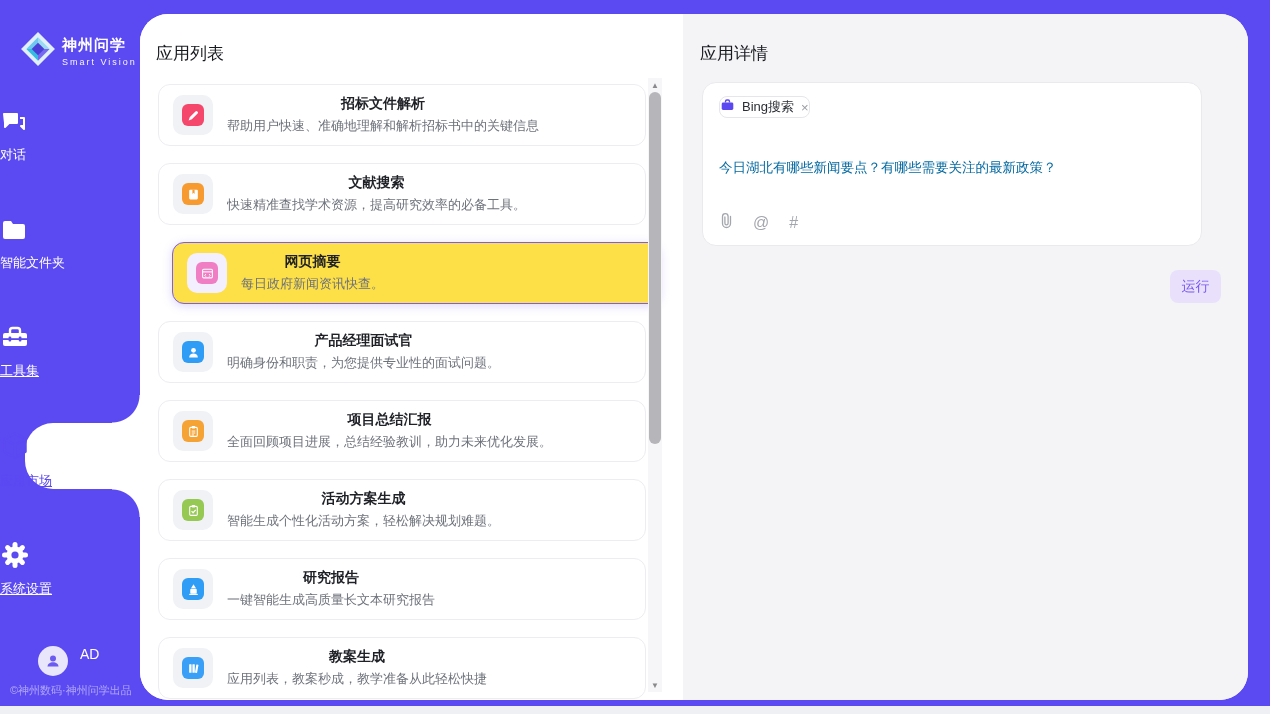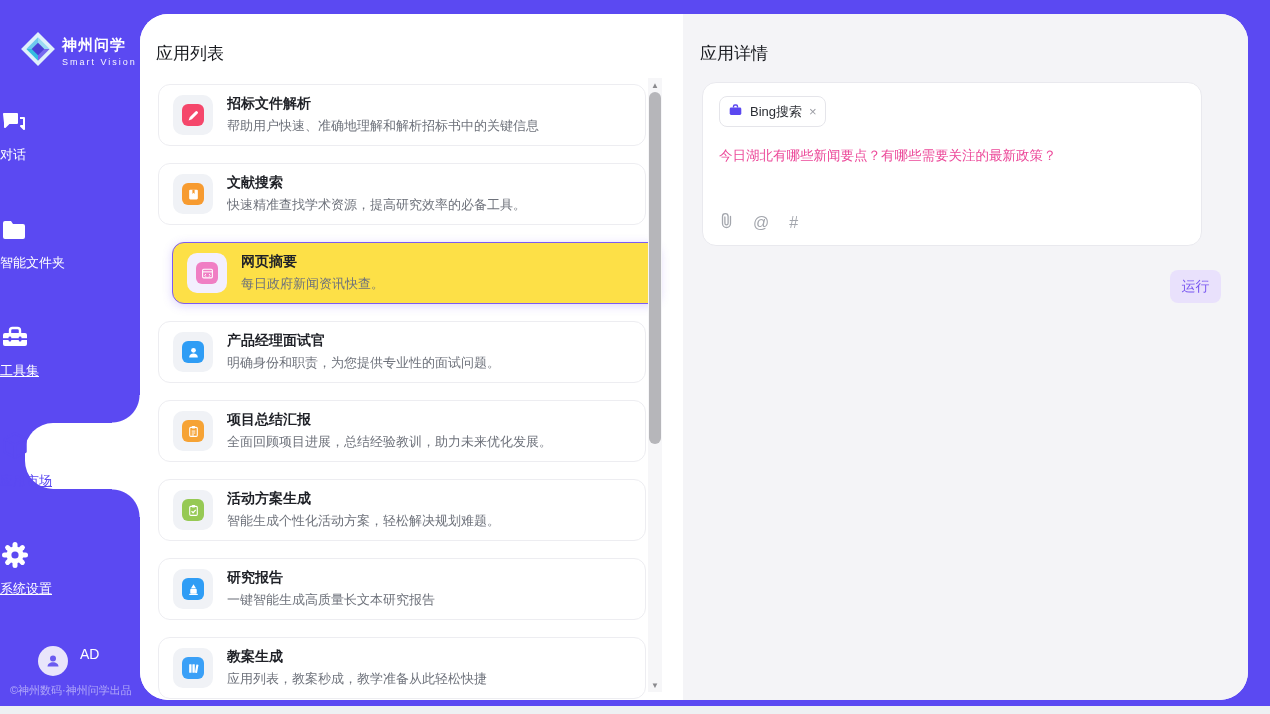--- a/index.html
+++ b/index.html
@@ -41,40 +41,40 @@
   .list-panel { width:543px; position:relative; background:#fff; }
   .panel-title { position:absolute; left:16px; top:28px; font-size:17px; font-weight:normal; color:#17191e; }
   .cards { position:absolute; left:18px; top:70px; width:488px; }
   .card { width:488px; height:62px; border:1px solid #ededf1; border-radius:12px; background:#fff;
     margin-bottom:17px; display:flex; align-items:center; padding-left:14px; cursor:pointer; }
   .card.selected { background:#fde047; border:1px solid #7c5cf3; box-shadow:0 2px 10px rgba(124,92,243,.25);margin-left:14px; }
   .icon-box { width:40px; height:40px; border-radius:10px; background:#f0f2f6; flex:0 0 40px;
     display:flex; align-items:center; justify-content:center; margin-right:14px; }
   .card.selected .icon-box { background:#f3effe; }
   .mini { width:22px; height:22px; border-radius:6px; display:flex; align-items:center; justify-content:center; }
-  .card-text { display:flex; flex-direction:column; gap:4px; overflow:hidden; }
+  .card-text { display:flex; flex-direction:column; gap:4px; overflow:hidden;align-items:center; }
   .card-title { font-size:14px; font-weight:bold; color:#1f2127; }
   .card-desc { font-size:13px; color:#6e727b; white-space:nowrap; }
 
   
   .scrollbar { position:absolute; right:21px; top:64px; width:14px; height:614px; background:#f6f6f8; }
   .sb-arrow { position:absolute; left:0; width:14px; height:14px; font-size:8px; color:#8a8a8e;
     display:flex; align-items:center; justify-content:center; cursor:pointer; }
   .sb-up { top:0; } .sb-down { bottom:0; }
   .sb-thumb { position:absolute; left:1px; top:14px; width:12px; height:352px; background:#b6b6ba; border-radius:7px; cursor:pointer; }
 
   
   .detail-panel { flex:1; background:#f4f4f7; position:relative; }
   .compose-card { position:absolute; left:19px; top:68px; width:500px; height:164px; background:#fff;
     border:1px solid #e9e9ee; border-radius:14px; }
-  .tool-tag { position:absolute; left:16px; top:13px; height:31px; border:1px solid #e5e5ea; border-radius:8px;
-    background:#fff; display:flex; align-items:center; gap:7px; padding:0 8px; cursor:pointer; }
+  .tool-tag { position:absolute; left:16px; top:13px; height:22px; border:1px solid #e5e5ea; border-radius:8px;
+    background:#fff; display:flex; align-items:center; gap:7px; padding:0 0; cursor:pointer; }
   .tool-tag .tag-label { font-size:13px; color:#2a2d33; }
   .tag-close { font-size:13px; color:#9a9ca3; cursor:pointer; line-height:1; }
-  .query-text { position:absolute; left:16px; top:64px; right:16px; font-size:13.5px; color:#ec4899; }
+  .query-text { position:absolute; left:16px; top:76px; right:16px; font-size:13.5px; color:#0369a1; }
   .composer-icons { position:absolute; left:16px; bottom:12px; display:flex; align-items:center; gap:20px; color:#a3a6ad; }
   .composer-icons .glyph { font-size:16px; cursor:pointer; }
   .run-btn { position:absolute; right:27px; top:256px; width:51px; height:33px; background:#e9e1fc;
     border:none; border-radius:8px; color:#7a59f0; font-size:14px; cursor:pointer;
     display:flex; align-items:center; justify-content:center; font-family:Liberation Serif, serif; }
 </style>
 </head>
 <body>
 
 <div class="app-bg"></div>

